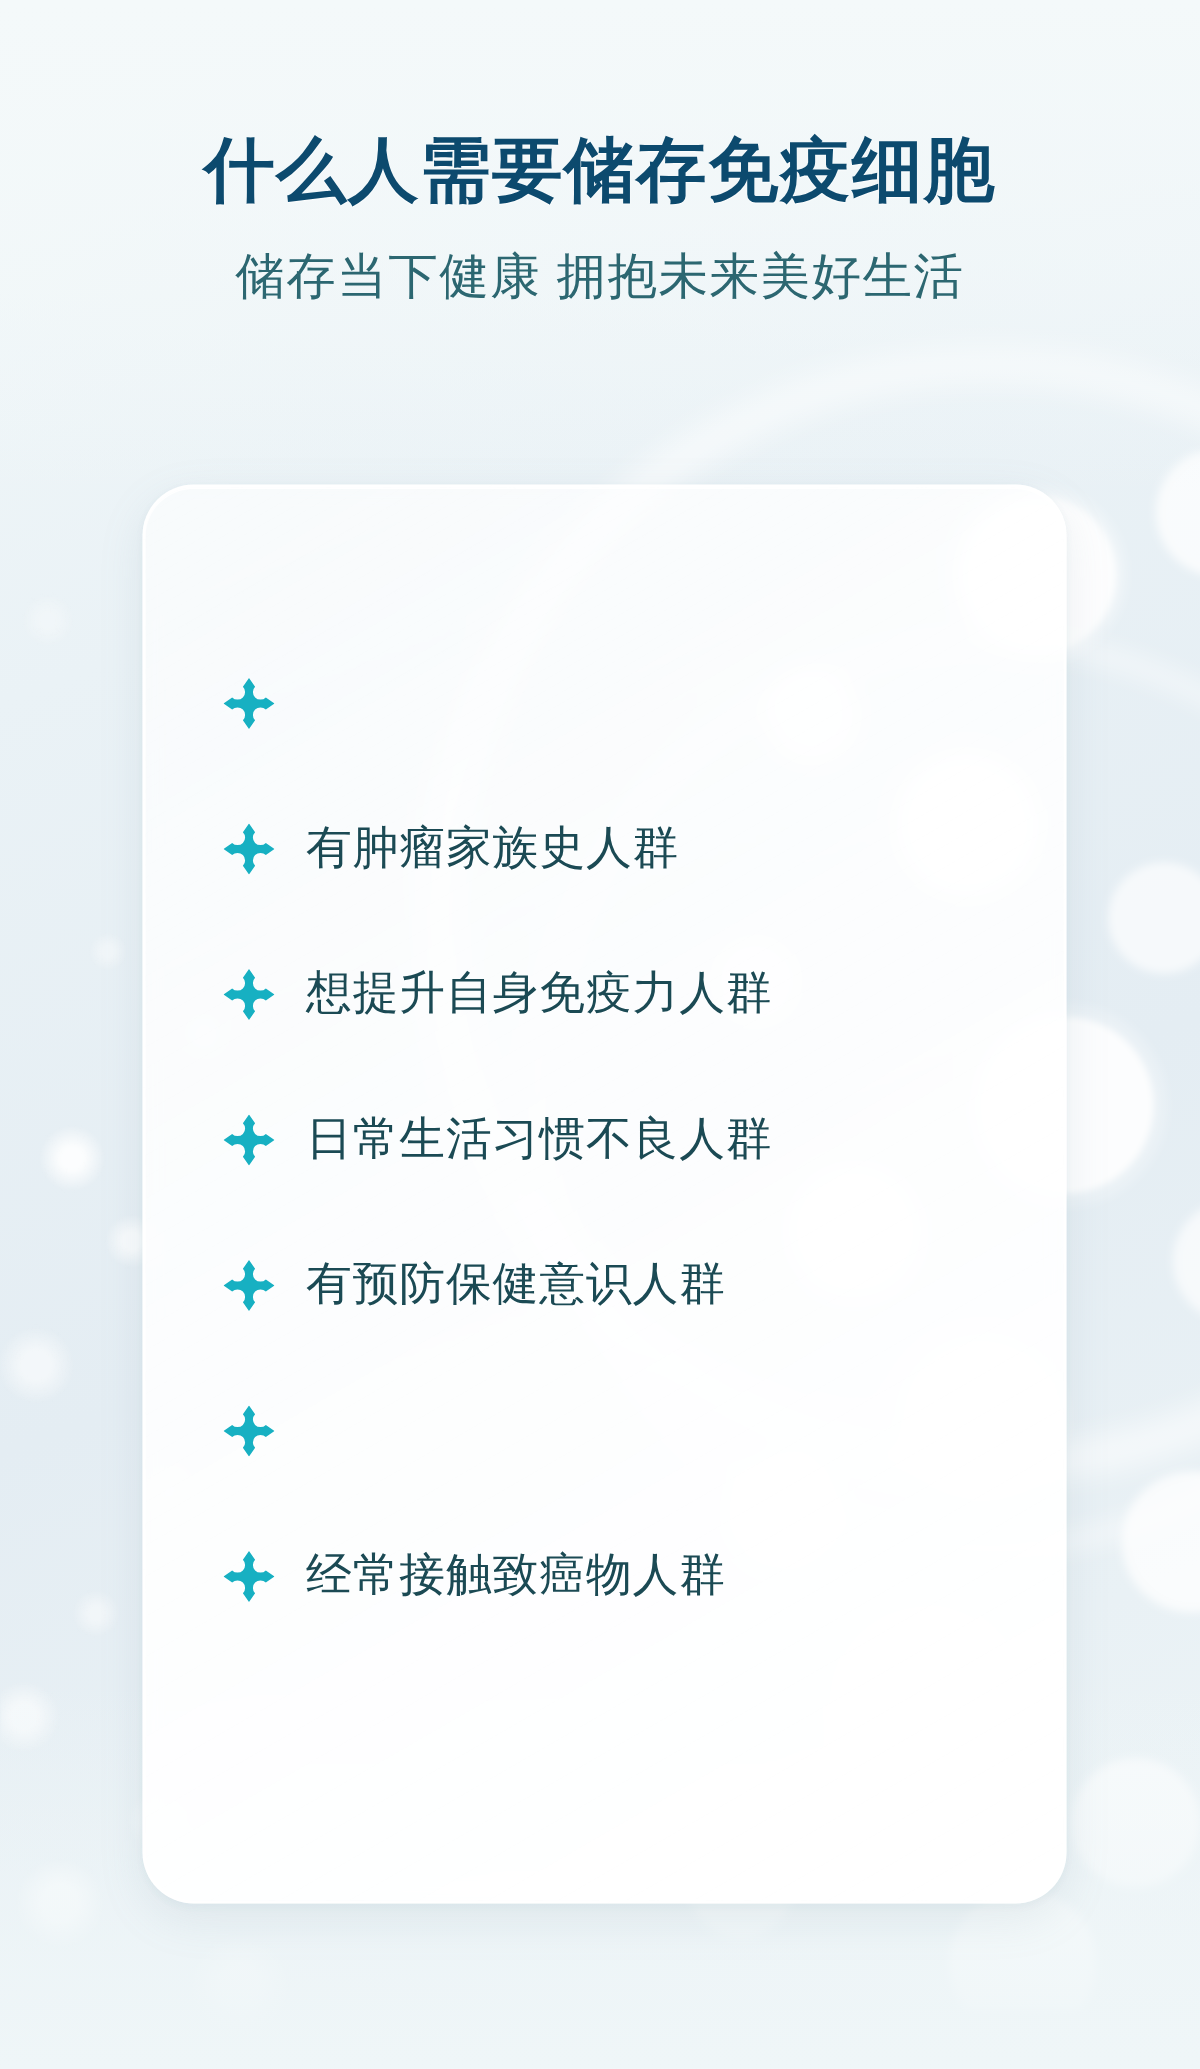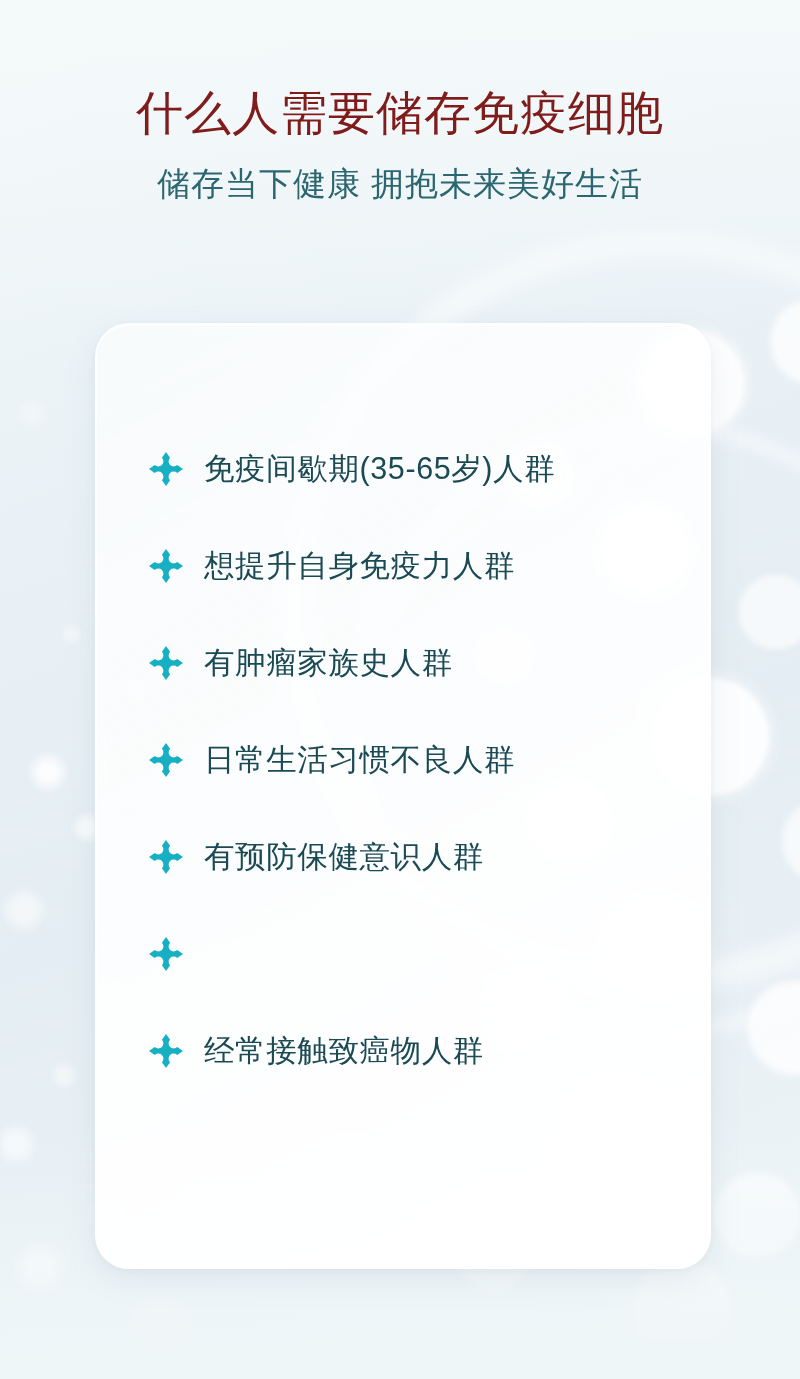--- a/index.html
+++ b/index.html
@@ -99,23 +99,23 @@
   .page{ position:absolute; inset:0; }
 
   .header{
     position:absolute; left:0; right:0; top:86px;
     text-align:center;
   }
 
   .page-title{
     font-size:47px;
     line-height:1.16;
-    font-weight:normal;
+    font-weight:bold;
     letter-spacing:1px;
-    color:#7f1d1d;
+    color:#0c4a6e;
     text-shadow:0 1px 1px rgba(255,255,255,.85);
   }
 
   .page-subtitle{
     margin-top:22px;
     font-size:33px;
     line-height:1.3;
     font-weight:normal;
     letter-spacing:1px;
     color:#2c6771;
@@ -186,36 +186,35 @@
     <h2 class="page-subtitle">储存当下健康 拥抱未来美好生活</h2>
   </div>
 
   <div class="card">
     <div class="list">
 
       <div class="list-item">
         <svg class="bullet-icon" viewBox="0 0 100 100">
           <path fill="#17b0c2" d="M50 0 L62 17 A1 1 0 0 0 83 38 L100 50 L83 62 A1 1 0 0 0 62 83 L50 100 L38 83 A1 1 0 0 0 17 62 L0 50 L17 38 A1 1 0 0 0 38 17 Z M50 31 L69 50 L50 69 L31 50 Z"></path>
         </svg>
-        <span class="item-label">免疫间歇期(35-65岁)人群</span>
-      </div>
-
+      </div>
+
+
+      <div class="list-item">
+        <svg class="bullet-icon" viewBox="0 0 100 100">
+          <path fill="#17b0c2" d="M50 0 L62 17 A1 1 0 0 0 83 38 L100 50 L83 62 A1 1 0 0 0 62 83 L50 100 L38 83 A1 1 0 0 0 17 62 L0 50 L17 38 A1 1 0 0 0 38 17 Z M50 31 L69 50 L50 69 L31 50 Z"></path>
+        </svg>
+        <span class="item-label">有肿瘤家族史人群</span>
+      </div>
 
       <div class="list-item">
         <svg class="bullet-icon" viewBox="0 0 100 100">
           <path fill="#17b0c2" d="M50 0 L62 17 A1 1 0 0 0 83 38 L100 50 L83 62 A1 1 0 0 0 62 83 L50 100 L38 83 A1 1 0 0 0 17 62 L0 50 L17 38 A1 1 0 0 0 38 17 Z M50 31 L69 50 L50 69 L31 50 Z"></path>
         </svg>
         <span class="item-label">想提升自身免疫力人群</span>
-      </div>
-
-      <div class="list-item">
-        <svg class="bullet-icon" viewBox="0 0 100 100">
-          <path fill="#17b0c2" d="M50 0 L62 17 A1 1 0 0 0 83 38 L100 50 L83 62 A1 1 0 0 0 62 83 L50 100 L38 83 A1 1 0 0 0 17 62 L0 50 L17 38 A1 1 0 0 0 38 17 Z M50 31 L69 50 L50 69 L31 50 Z"></path>
-        </svg>
-        <span class="item-label">有肿瘤家族史人群</span>
       </div>
 
       <div class="list-item">
         <svg class="bullet-icon" viewBox="0 0 100 100">
           <path fill="#17b0c2" d="M50 0 L62 17 A1 1 0 0 0 83 38 L100 50 L83 62 A1 1 0 0 0 62 83 L50 100 L38 83 A1 1 0 0 0 17 62 L0 50 L17 38 A1 1 0 0 0 38 17 Z M50 31 L69 50 L50 69 L31 50 Z"></path>
         </svg>
         <span class="item-label">日常生活习惯不良人群</span>
       </div>
 
       <div class="list-item">

